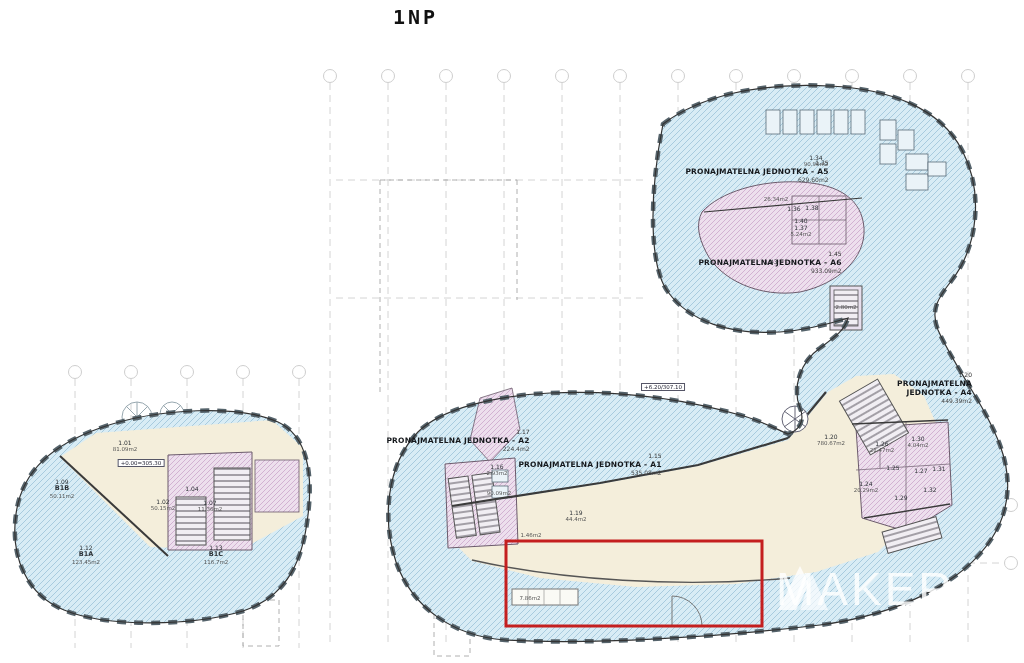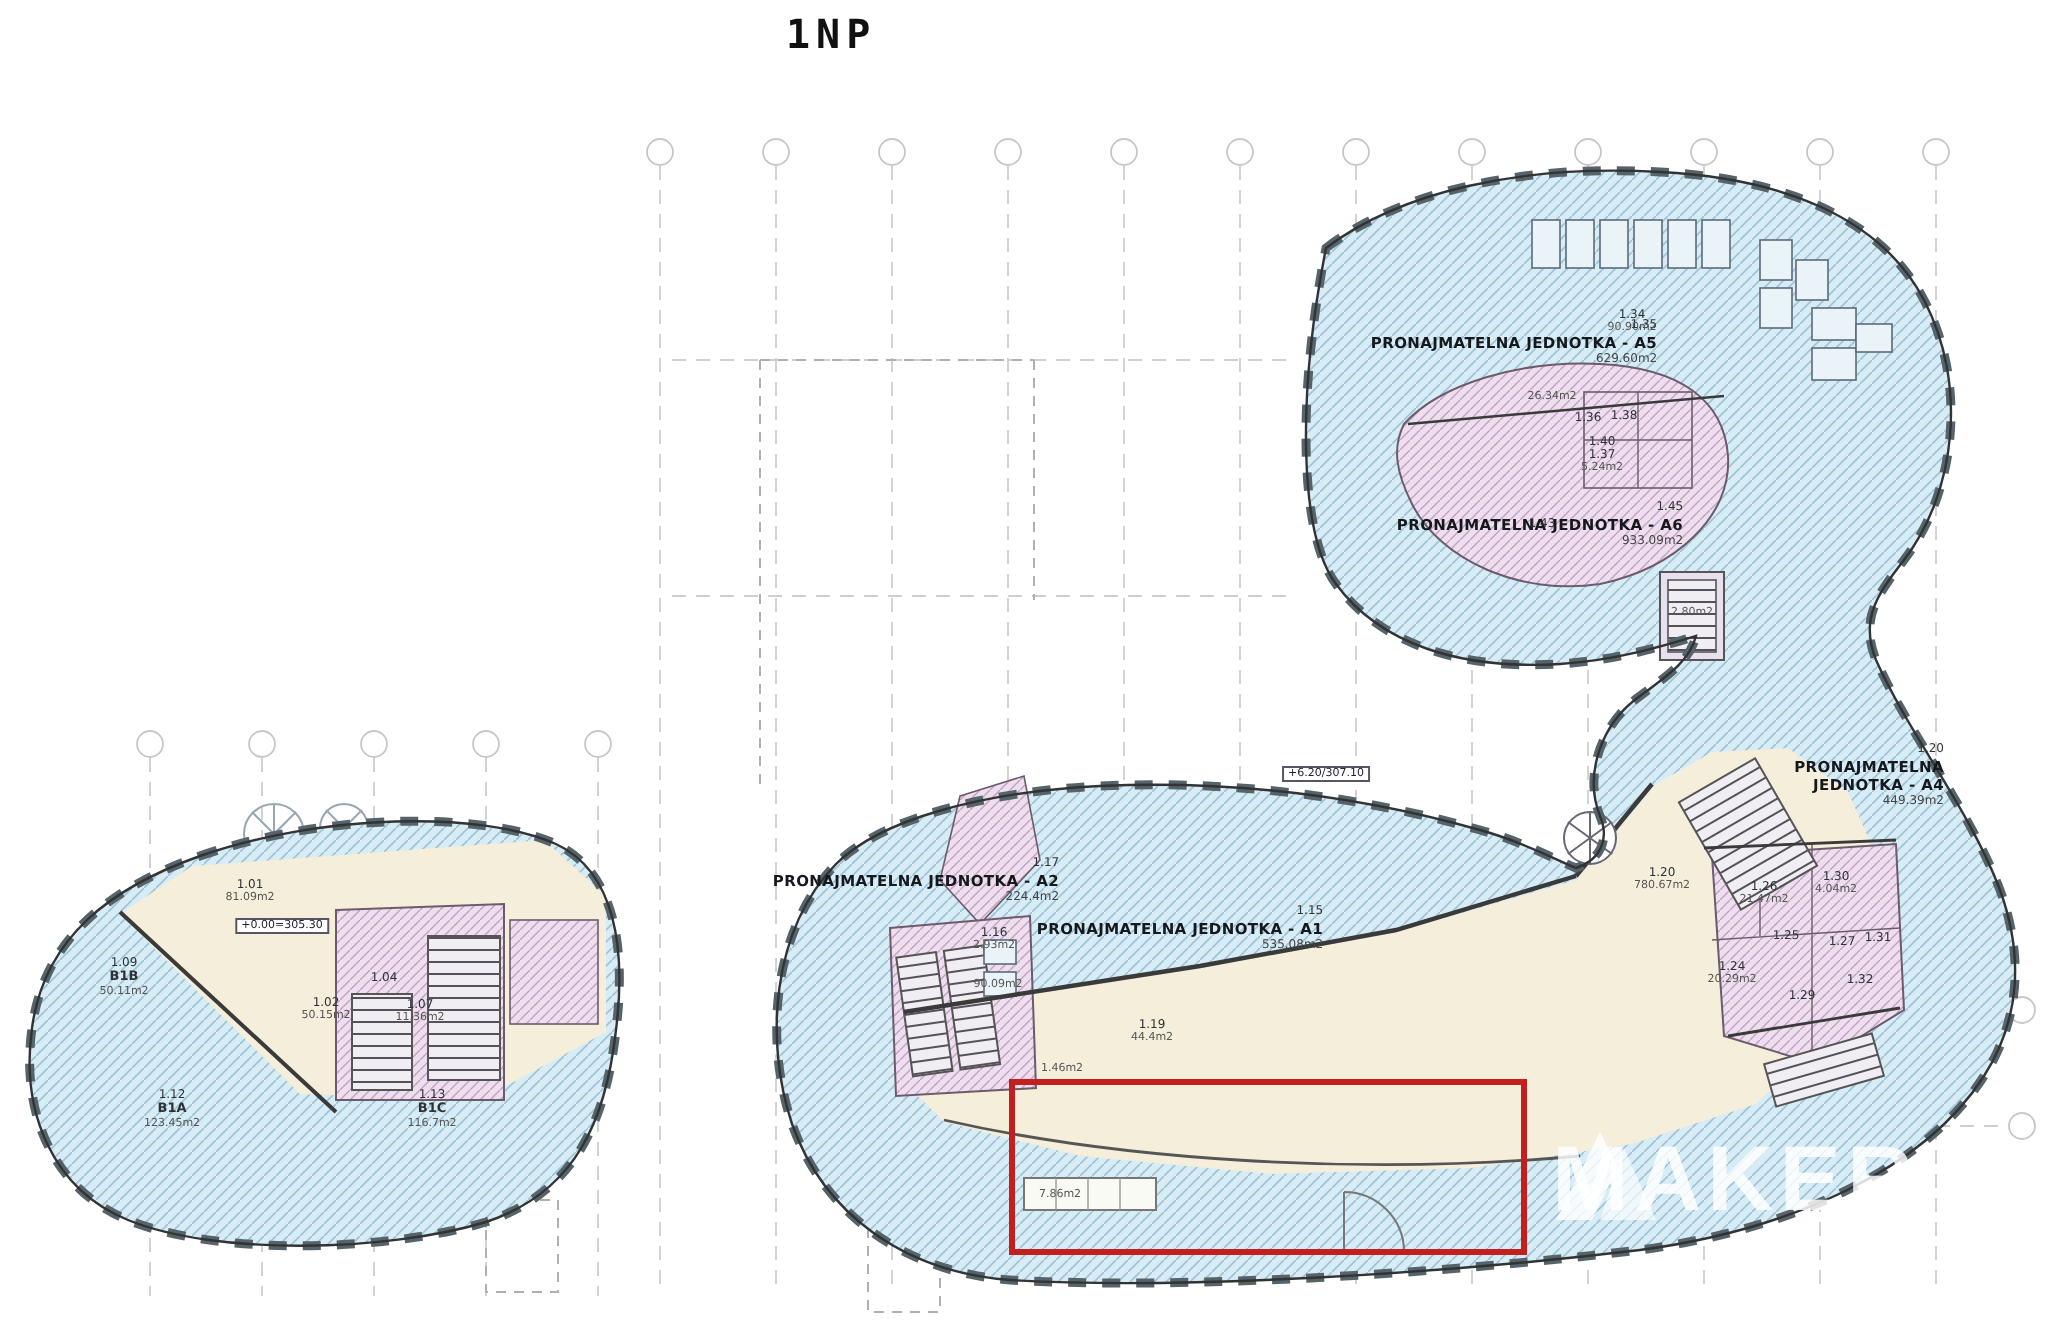--- a/index.html
+++ b/index.html
@@ -16,21 +16,21 @@
   .unit .ar{display:block;font-size:6px;color:#444;}
   .unit.wrap{white-space:normal;width:88px;}
   .stamp{position:absolute;transform:translate(-50%,-50%);text-align:center;z-index:5;
          font-size:5.5px;line-height:1.2;color:#2d3237;white-space:nowrap;}
   .stamp .code{display:block;font-size:6px;}
   .stamp .nm{display:block;font-weight:bold;font-size:6.5px;}
   .stamp .ar{display:block;color:#555;}
   .elev{position:absolute;transform:translate(-50%,-50%);z-index:5;font-size:5.5px;
         background:#fff;border:1px solid #556;padding:0 2px;white-space:nowrap;color:#223;}
   .wm{position:absolute;left:776px;top:562px;z-index:9;display:flex;align-items:center;gap:10px;}
-  .wm-text{font-family:"Liberation Sans",sans-serif;font-weight:700;font-size:46px;
+  .wm-text{font-family:"Liberation Sans",sans-serif;font-weight:400;font-size:46px;
            color:rgba(255,255,255,0.82);letter-spacing:3px;}
 </style>
 </head>
 <body>
 
 <div id="plan">
 
 <svg width="1024" height="663" viewBox="0 0 1024 663">
   <defs>
     <pattern id="hatchB" width="6" height="6" patternUnits="userSpaceOnUse">

